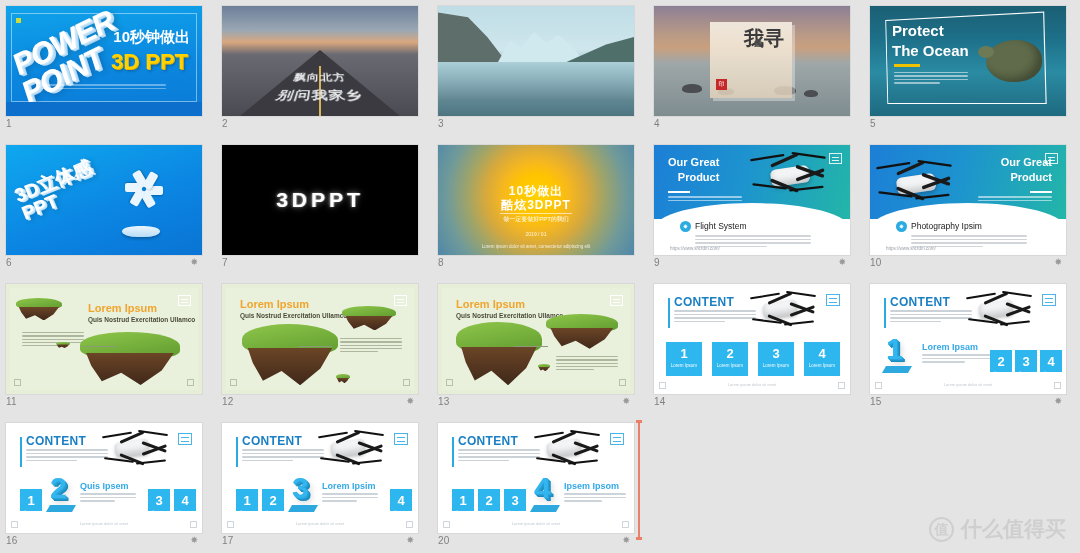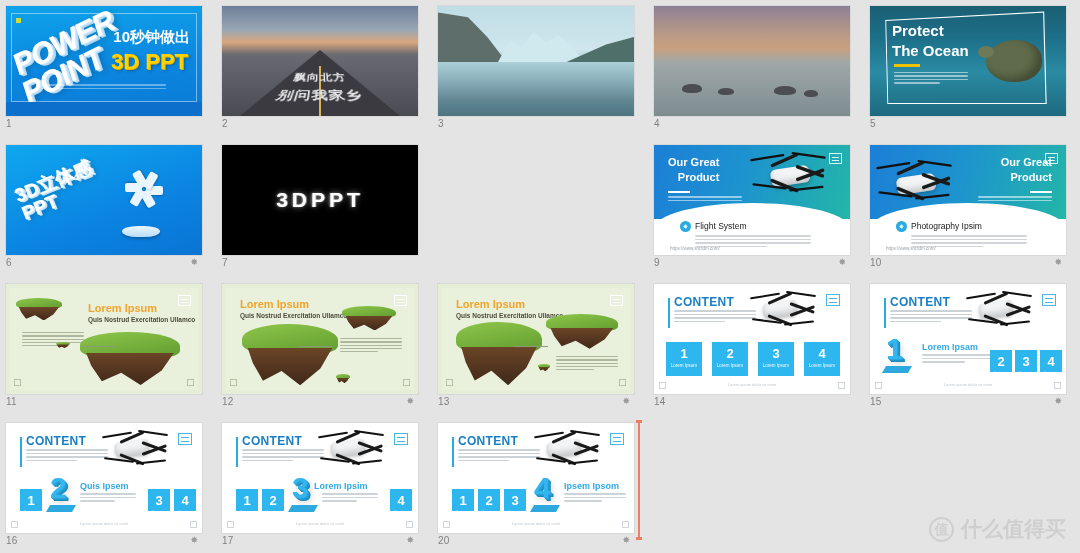--- a/index.html
+++ b/index.html
@@ -292,20 +292,25 @@
       </div>
       <div class="num">3</div>
     </div>
     <div class="cell" style="left: 654px; top: 6px;">
       <div class="thumb">
         <div class="s4">
           <div class="rock" style="left: 28px; top: 78px; width: 20px; height: 9px;"></div>
           <div class="rock" style="left: 64px; top: 82px; width: 16px; height: 7px;"></div>
           <div class="rock" style="left: 120px; top: 80px; width: 22px; height: 9px;"></div>
           <div class="rock" style="left: 150px; top: 84px; width: 14px; height: 7px;"></div>
+          <div class="card">
+            <div class="big">我寻</div>
+            <div class="sm">自然之美</div>
+            <div class="seal">印</div>
+          </div>
         </div>
       </div>
       <div class="num">4</div>
     </div>
     <div class="cell" style="left: 870px; top: 6px;">
       <div class="thumb">
         <div class="s5">
           <div class="turtle"></div>
           <div class="head"></div>
           <div class="fr"></div>
@@ -345,20 +350,33 @@
       <div class="num">6</div>
       <div class="star">✸</div>
     </div>
     <div class="cell" style="left: 222px; top: 145px;">
       <div class="thumb">
         <div class="s7">
           <div class="t">3DPPT</div>
         </div>
       </div>
       <div class="num">7</div>
+    </div>
+    <div class="cell" style="left: 438px; top: 145px;">
+      <div class="thumb">
+        <div class="s8">
+          <div class="t1">10秒做出</div>
+          <div class="t2">酷炫3DPPT</div>
+          <div class="hr"></div>
+          <div class="t3">做一定要做好PPT的我们</div>
+          <div class="t4">2019 / 01</div>
+          <div class="t5">Lorem ipsum dolor sit amet, consectetur adipiscing elit</div>
+        </div>
+      </div>
+      <div class="num">8</div>
     </div>
     <div class="cell" style="left: 654px; top: 145px;">
       <div class="thumb">
         <div class="sp">
           <div class="top"></div>
           <div class="wave2"></div>
           <div class="wave"></div>
           <h3 style="top: 10px; left: 14px;">
             <div>Our Great</div>
             <div>Product</div>
@@ -770,21 +788,21 @@
           <div class="box" style="left: 14px; top: 66px; width: 22px; height: 22px;">
             <div class="n">1</div>
             <div class="l">Lorem Ipsum</div>
           </div>
           <div class="box" style="left: 40px; top: 66px; width: 22px; height: 22px;">
             <div class="n">2</div>
             <div class="l">Lorem Ipsum</div>
           </div>
           <div class="big3d" style="left: 70px; top: 50px;">3</div>
           <div class="ped" style="left: 68px; top: 82px;"></div>
-          <div class="lab" style="left: 92px; top: 58px;">Lorem Ipsim</div>
+          <div class="lab" style="left: 100px; top: 58px;">Lorem Ipsim</div>
           <div class="labtx" style="left: 100px; top: 70px; width: 56px;">
             <div class="fakelines">
               <div class="fakeline" style="width: 100%;"></div>
               <div class="fakeline" style="width: 100%;"></div>
               <div class="fakeline" style="width: 62%;"></div>
             </div>
           </div>
           <div class="box" style="left: 168px; top: 66px; width: 22px; height: 22px;">
             <div class="n">4</div>
             <div class="l">Lorem Ipsum</div>

